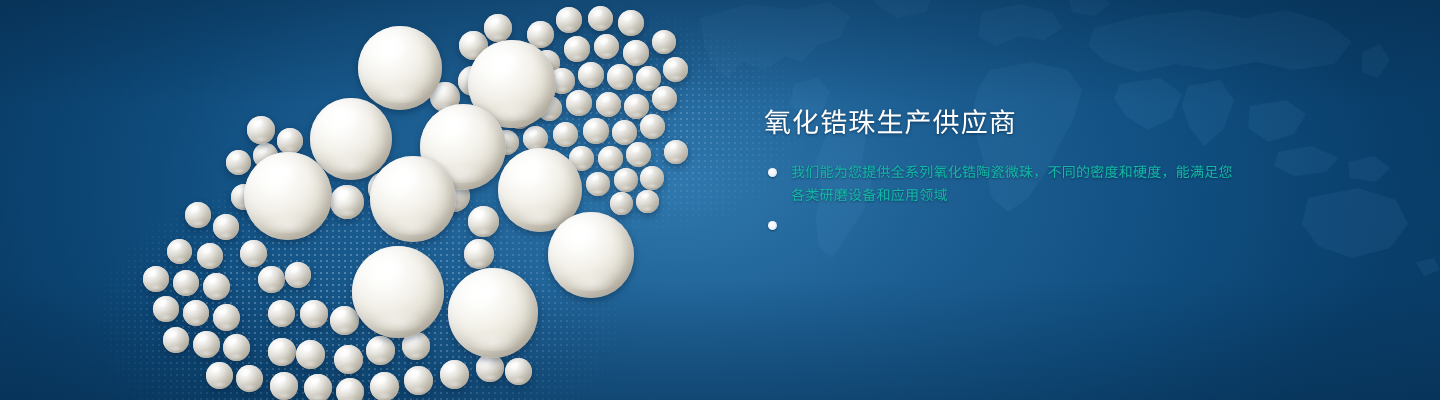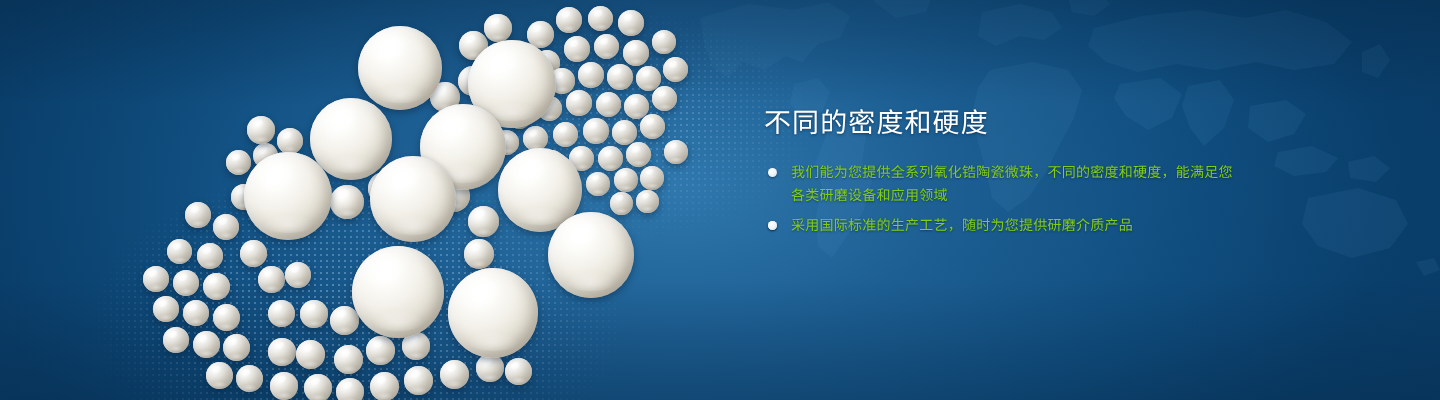--- a/index.html
+++ b/index.html
@@ -115,21 +115,21 @@
   .bullets {
     margin-top:21px;
     list-style:none;
   }
   .bullet {
     position:relative;
     padding-left:27px;
     margin-bottom:7px;
     font-size:14px;
     line-height:23px;
-    color:#84cc16;
+    color:#14b8a6;
     letter-spacing:.25px;
     text-shadow:0 1px 2px rgba(3,26,48,.5);
   }
   .bullet:last-child { margin-bottom:0; }
   .bullet-dot {
     position:absolute;
     left:4px; top:7px;
     width:9px; height:9px;
     border-radius:50%;
     background:radial-gradient(circle at 36% 32%, #ffffff 0%, #eef4f9 52%, #c8d8e6 100%);
@@ -284,30 +284,26 @@
     <div class="bead" style="left:420px;top:104px;width:86px;height:86px;"></div>
     <div class="bead" style="left:244px;top:152px;width:88px;height:88px;"></div>
     <div class="bead" style="left:370px;top:156px;width:86px;height:86px;"></div>
     <div class="bead" style="left:498px;top:148px;width:84px;height:84px;"></div>
     <div class="bead" style="left:548px;top:212px;width:86px;height:86px;"></div>
     <div class="bead" style="left:352px;top:246px;width:92px;height:92px;"></div>
     <div class="bead" style="left:448px;top:268px;width:90px;height:90px;"></div>
   </div>
 
   <div class="content">
-    <h1 class="headline">不同的密度和硬度</h1>
+    <h1 class="headline">氧化锆珠生产供应商</h1>
 
     <ul class="bullets">
       <li class="bullet">
         <span class="bullet-dot"></span>
         <span>我们能为您提供全系列氧化锆陶瓷微珠，不同的密度和硬度，能满足您各类研磨设备和应用领域</span>
       </li>
       <li class="bullet">
         <span class="bullet-dot"></span>
       </li>
-      <li class="bullet">
-        <span class="bullet-dot"></span>
-        <span>采用国际标准的生产工艺，随时为您提供研磨介质产品</span>
-      </li>
     </ul>
   </div>
 
 </div>
 
 </body></html>

